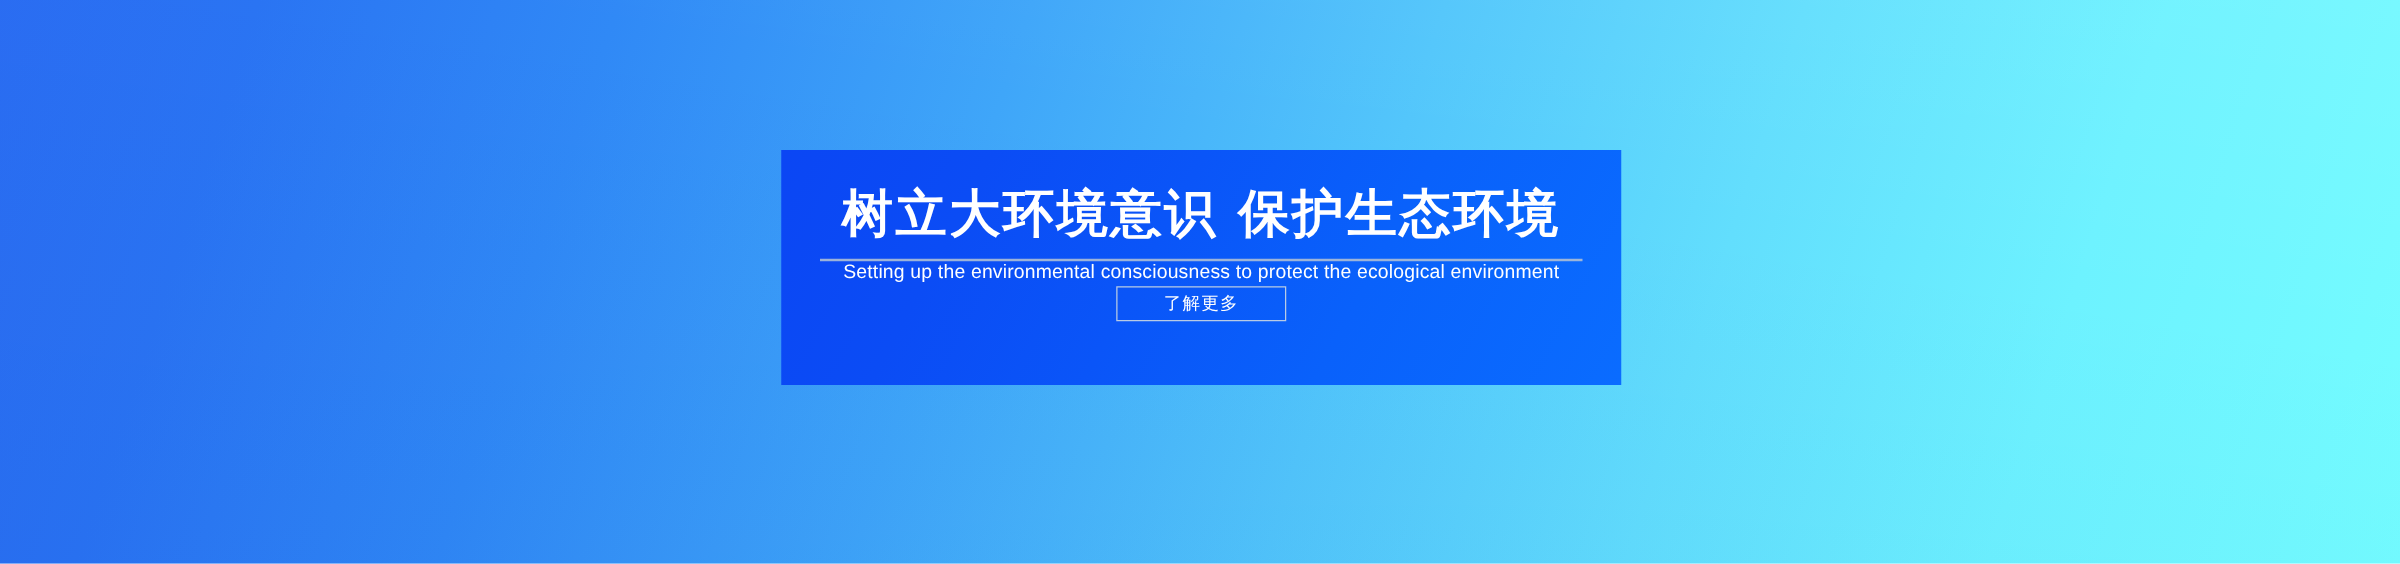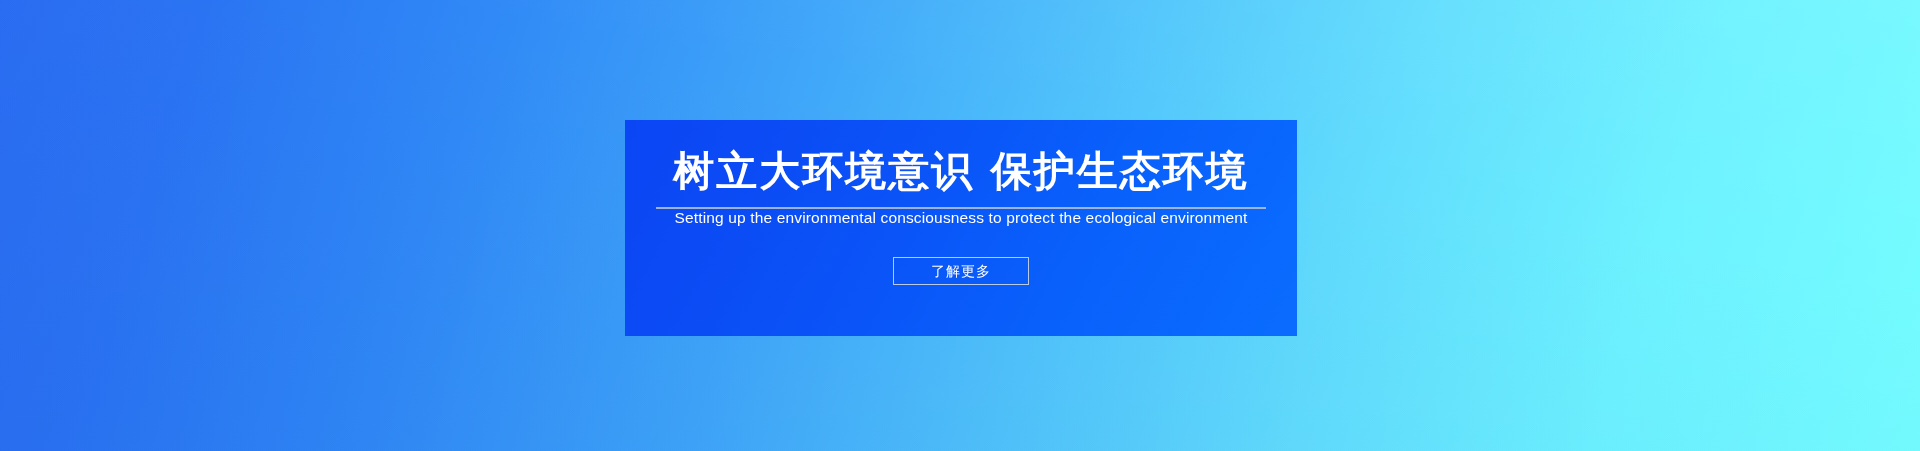--- a/index.html
+++ b/index.html
@@ -44,21 +44,21 @@
         rgba(0,40,180,0.055) 100%);
     pointer-events: none;
   }
 
   
   .panel {
     position: absolute;
     left: 625px;
     top: 120px;
     width: 672px;
-    height: 216px;
+    height: 188px;
     background:
       linear-gradient(118deg,
         #0b46f4 0%,
         #0b4cf5 22%,
         #0a55f8 44%,
         #0961fb 68%,
         #0a6cff 100%);
     z-index: 2;
   }
 
@@ -99,21 +99,21 @@
     color: #ffffff;
     font-size: 15.5px;
     font-weight: 400;
     letter-spacing: 0.15px;
     white-space: nowrap;
     text-align: center;
   }
 
   
   .cta {
-    margin-top: 30px;
+    margin-top: 2px;
     width: 136px;
     height: 28px;
     border: 1px solid #b9cbe4;
     background: transparent;
     color: #ffffff;
     font-size: 14px;
     font-weight: 400;
     letter-spacing: 1.0px;
     display: flex;
     align-items: center;

